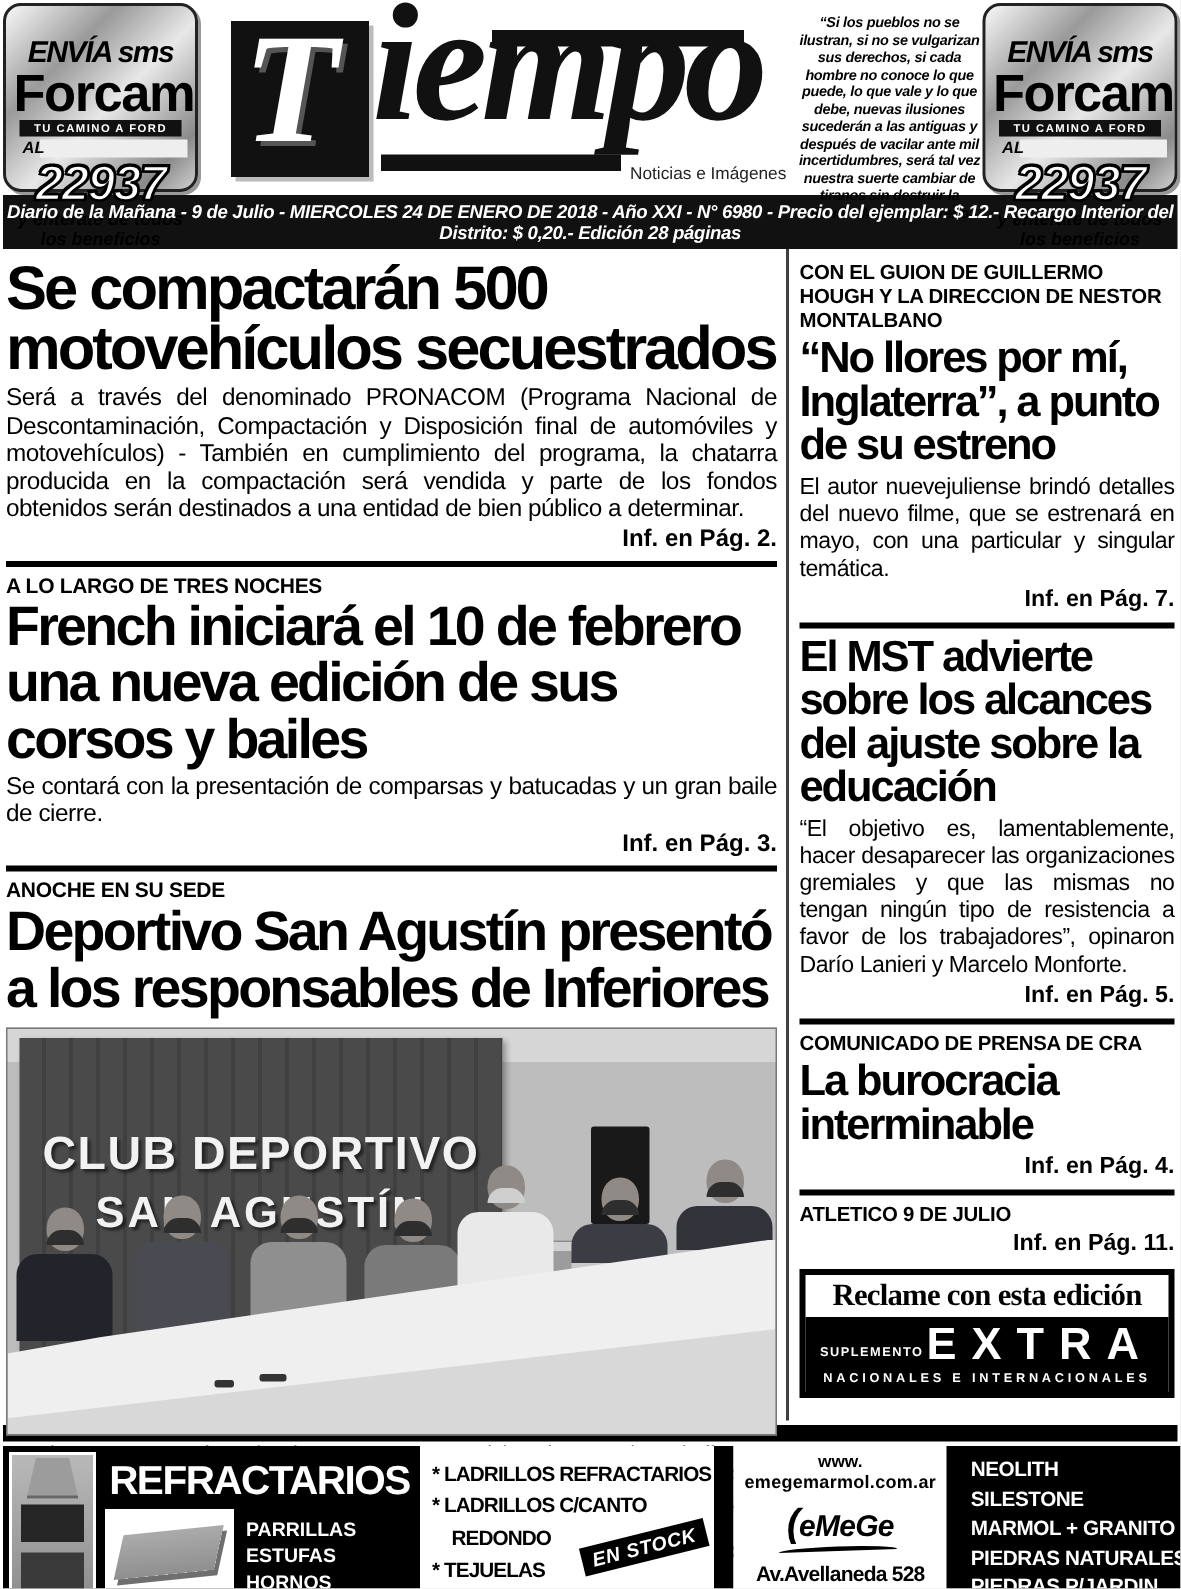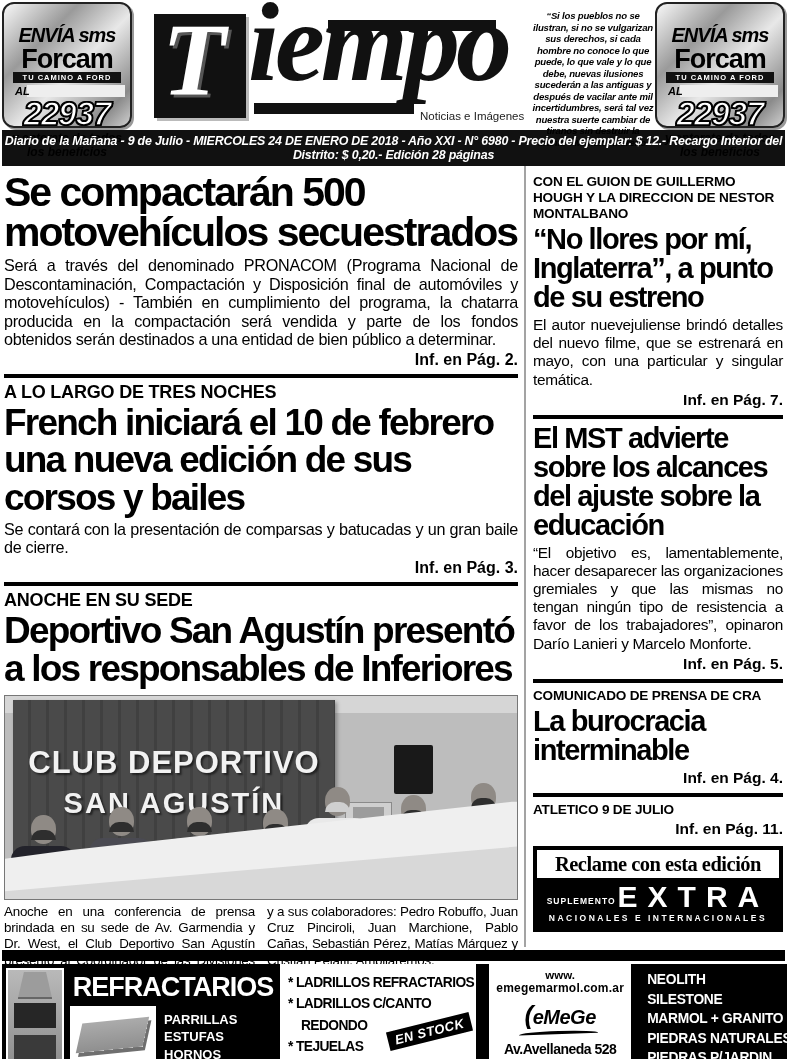--- a/index.html
+++ b/index.html
@@ -10,54 +10,54 @@
     padding:2px 2px 0 2px;
   }
   
   .masthead { display:flex; height:126px; align-items:stretch; }
   .forcam {
     width:130px; border:2px solid #222; border-radius:12px; flex:0 0 130px;
     background:linear-gradient(135deg,#f8f8f8 0%, #9a9a9a 30%, #e8e8e8 55%, #8a8a8a 85%, #cfcfcf 100%);
     padding:4px 5px; text-align:center; box-shadow:2px 2px 0 #999;
   }
   .forcam .l1 { font-style:italic; font-weight:bold; font-size:20px; letter-spacing:-1px;margin-top:16px; }
-  .forcam .brand { font-weight:bold; font-size:27px; letter-spacing:-1px; line-height:.9; }
+  .forcam .brand { font-weight:bold; font-size:35px; letter-spacing:-1px; line-height:.9; }
   .forcam .tag { background:#111; color:#fff; font-size:7.5px; font-weight:bold; letter-spacing:1px; padding:1px 0; margin:1px 4px 2px; }
   .forcam .al { font-style:italic; font-weight:bold; font-size:11px; text-align:left; padding-left:6px;
     background:linear-gradient(90deg, transparent 0 18px, #eee 18px); }
   .forcam .num { font-weight:bold; font-style:italic; font-size:33px; letter-spacing:-1px; line-height:1;
     color:#fff; -webkit-text-stroke:1.6px #000; text-shadow:1px 1px 0 #000,-1px -1px 0 #000,1px -1px 0 #000,-1px 1px 0 #000; }
   .forcam .foot { font-style:italic; font-weight:bold; font-size:12px; line-height:1.15; margin-top:2px; }
   .logo { flex:1 1 auto; position:relative; margin:0 4px; }
   .logo .tbox { position:absolute; left:18px; top:12px; width:92px; height:104px; background:#111; box-shadow:3px 3px 0 #bbb; }
   .logo .tbox span { position:absolute; left:8px; top:-14px; color:#fff; font-family:"Liberation Serif", serif; font-style:italic; font-weight:bold; font-size:104px; text-shadow:3px 3px 0 #555; }
   .logo .rest { position:absolute; left:112px; top:-24px; font-family:"Liberation Serif", serif; font-style:italic; font-weight:bold; font-size:112px; letter-spacing:-4px; color:#111; }
   .logo .bar-top { position:absolute; left:192px; top:18px; width:168px; height:11px; background:#111; }
   .logo .bar-bot { position:absolute; left:118px; top:101px; width:160px; height:11px; background:#111; }
   .logo .subt { position:absolute; left:284px; top:108px; font-size:11.5px; color:#222; }
   .quote { flex:0 0 124px; font-size:9.6px; font-weight:bold; font-style:italic; text-align:center; line-height:1.2; padding-top:8px; letter-spacing:-0.2px; }
   
   .datebar { background:#111; color:#fff; font-weight:bold; font-style:italic; font-size:12.4px; text-align:center; padding:4px 0; margin-top:2px; letter-spacing:-0.2px; }
   
   .main { display:flex; height:781px; }
   .colL { width:522px; flex:0 0 522px; padding:4px 6px 0 2px; }
-  .colR { flex:1 1 auto; border-left:2px solid #a3a3a3; padding:6px 2px 0 7px; }
+  .colR { flex:1 1 auto; border-left:2px solid #404040; padding:6px 2px 0 7px; }
   .rule { height:4px; background:#000; margin:5px 0 4px; }
   .ruleR { height:4px; background:#000; margin:6px 0 5px; }
-  .kicker { font-size:18px; font-weight:bold; letter-spacing:-0.2px; margin:2px 0 1px; }
+  .kicker { font-size:14px; font-weight:bold; letter-spacing:-0.2px; margin:2px 0 1px; }
   .hl1 { font-size:41px; font-weight:bold; line-height:.98; letter-spacing:-2px; margin:2px 0 4px; }
   .hl2 { font-size:37px; font-weight:bold; line-height:1.02; letter-spacing:-1.8px; margin:1px 0 3px; }
   .bodytxt { font-size:16.2px; line-height:1.14; text-align:justify; letter-spacing:-0.3px; }
   .pref { font-size:16px; font-weight:bold; text-align:right; margin-top:2px; }
   .colR .kicker { font-size:13.6px; line-height:1.18; }
   .hlR { font-size:29px; font-weight:bold; line-height:1.0; letter-spacing:-1.4px; margin:3px 0 4px; }
   .bodyR { font-size:15.4px; line-height:1.18; text-align:justify; letter-spacing:-0.3px; }
   .prefR { font-size:15.5px; font-weight:bold; text-align:right; margin-top:2px; }
   
-  .photo { position:relative; width:514px; height:205px; margin:8px 0 4px; background:#bdbdbd; border:1px solid #777; overflow:hidden; }
+  .photo { position:relative; width:514px; height:272px; margin:8px 0 4px; background:#bdbdbd; border:1px solid #777; overflow:hidden; }
   .ph-ceiling { position:absolute; left:0; top:0; width:100%; height:8%; background:#d6d6d6; }
   .ph-panel { position:absolute; left:1.5%; top:2%; width:63%; height:78%;
     background:repeating-linear-gradient(90deg,#4a4a4a 0 15px,#404040 15px 18px); box-shadow:2px 2px 4px #00000055; }
   .ph-title { position:absolute; left:3%; top:24%; width:60%; text-align:center; color:#f2f2f2; font-weight:bold; }
   .ph-title .t1 { font-size:31px; letter-spacing:1px; text-shadow:2px 2px 2px #00000088; }
   .ph-title .t2 { font-size:29px; letter-spacing:2px; margin-top:6px; text-shadow:2px 2px 2px #00000088; }
   .ph-speaker { position:absolute; left:76%; top:24%; width:7.5%; height:24%; background:#191919; border-radius:2px; }
   .ph-heater { position:absolute; left:66.5%; top:52%; width:9%; height:20%; background:#cfcfcf; border:1px solid #8a8a8a; }
   .ph-heater::before { content:""; position:absolute; left:15%; top:12%; width:70%; height:30%; background:#9c9c9c; }
   .person { position:absolute; width:64px; }

